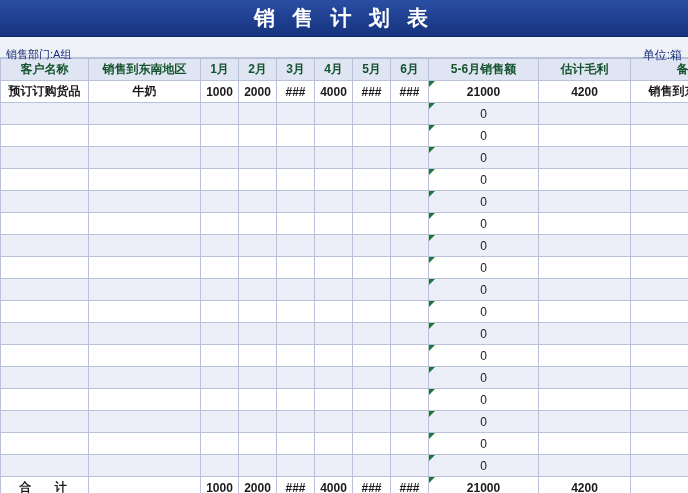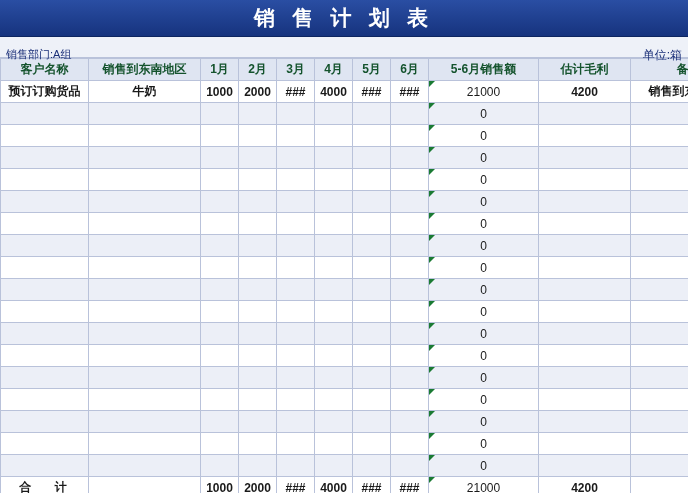--- a/index.html
+++ b/index.html
@@ -102,21 +102,21 @@
   tbody td.cell-num {
     font-weight: bold;
   }
   tbody td.cell-hash {
     font-weight: bold;
     letter-spacing: 0px;
   }
   
   td.cell-total {
     position: relative;
-    font-weight: normal;
+    font-weight: bold;
   }
   td.cell-total .marker {
     position: absolute;
     top: 0;
     left: 0;
     width: 0;
     height: 0;
     border-top: 6px solid #1a7a33;
     border-right: 6px solid transparent;
   }

